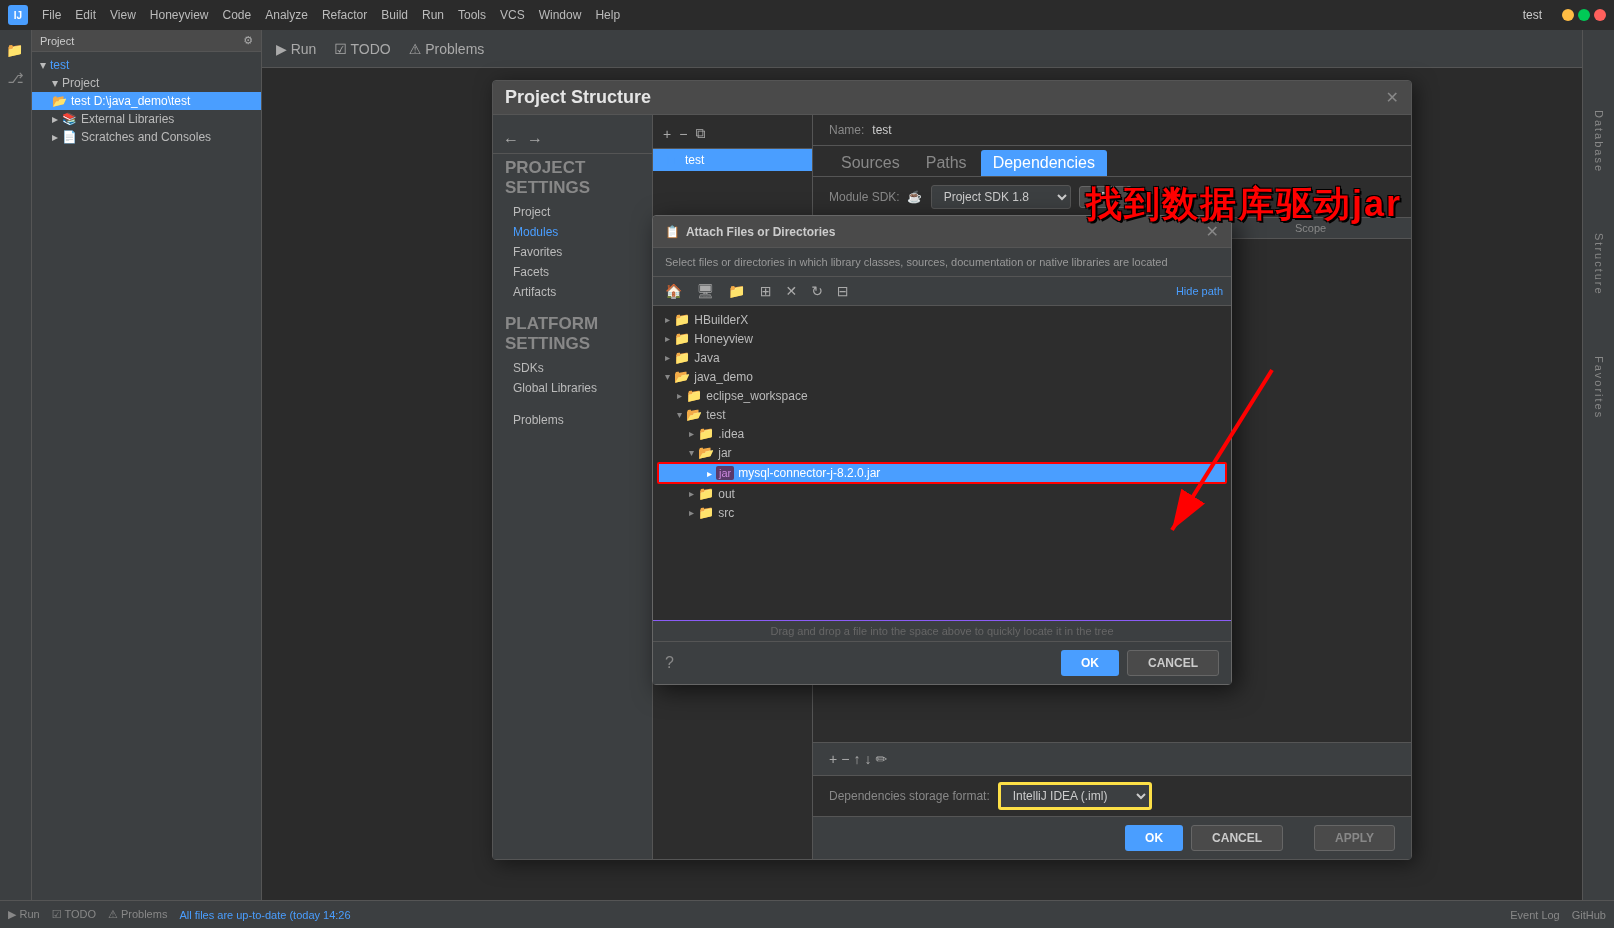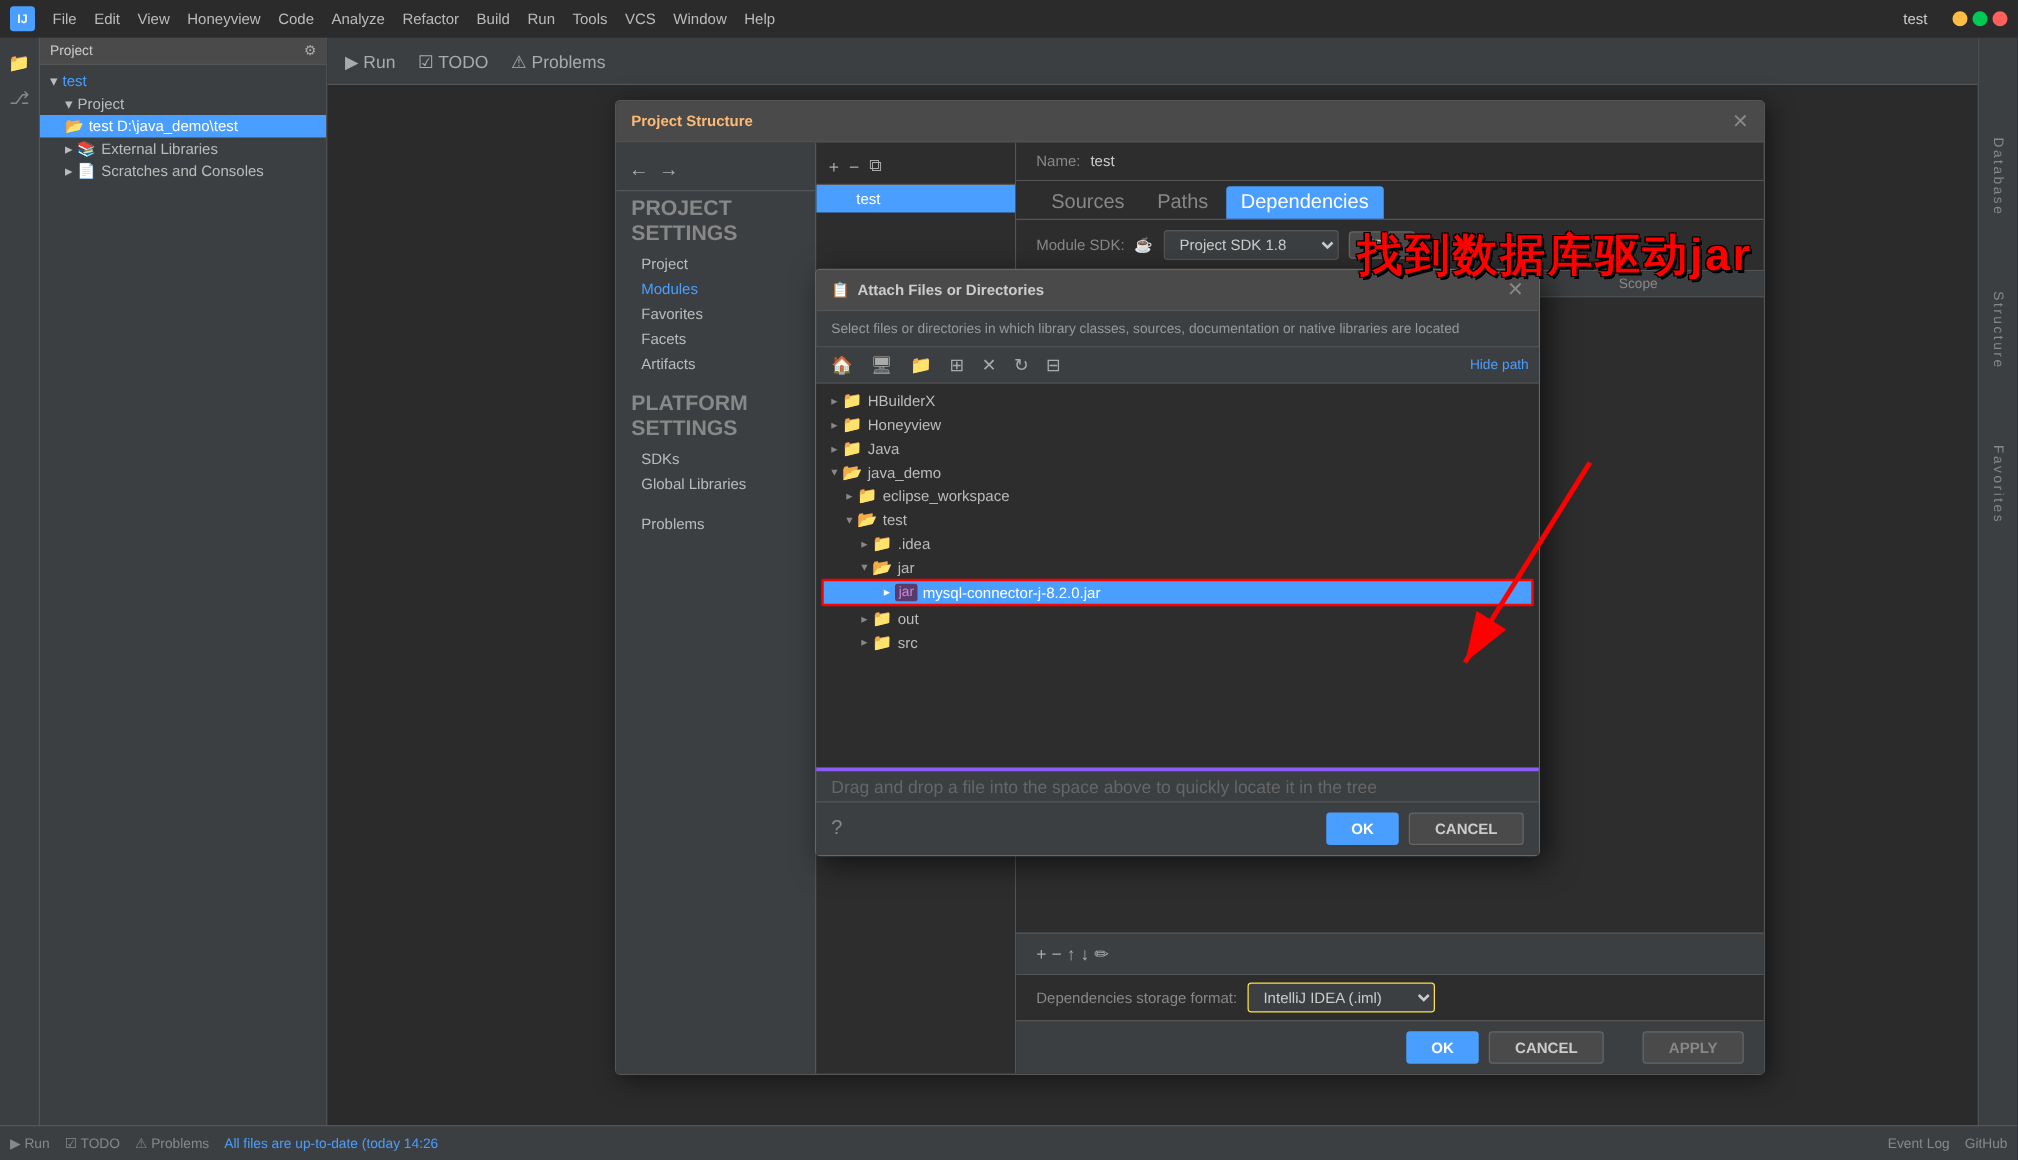--- a/index.html
+++ b/index.html
@@ -187,22 +187,22 @@
     .ps-titlebar {
       background: #4a4a4a;
       padding: 6px 12px;
       display: flex;
       align-items: center;
       justify-content: space-between;
       border-bottom: 1px solid #555;
       border-radius: 4px 4px 0 0;
     }
     .ps-title {
-      color: #fdba74;
-      font-size: 12px;
+      color: #e5e5e5;
+      font-size: 18px;
       font-weight: bold;
     }
     .ps-close {
       color: #888;
       cursor: pointer;
       font-size: 16px;
     }
     .ps-body {
       display: flex;
       flex: 1;
@@ -347,21 +347,21 @@
       display: flex;
       align-items: center;
       padding: 6px 16px;
       gap: 8px;
       background: #2d2d2d;
       border-top: 1px solid #555;
     }
     .storage-label { color: #888; font-size: 12px; }
     .storage-dropdown {
       background: #3c3f41;
-      border: 1px solid #fde047;
+      border: 3px solid #fde047;
       color: #ccc;
       padding: 3px 24px 3px 8px;
       border-radius: 3px;
       font-size: 12px;
       cursor: pointer;
     }
 
     
     .final-buttons {
       display: flex;
@@ -519,23 +519,23 @@
     }
     .ad-tree-item.selected { background: #4a9eff; color: white; }
     .ad-folder-icon { color: #e8a84c; font-size: 13px; }
     .ad-jar-icon { color: #cc88dd; font-size: 11px; background: #5a3a6a; padding: 1px 3px; border-radius: 2px; }
     .ad-indent-1 { padding-left: 24px; }
     .ad-indent-2 { padding-left: 36px; }
     .ad-indent-3 { padding-left: 48px; }
     .ad-drag-hint {
       padding: 4px 12px;
       color: #666;
-      font-size: 14px;
-      text-align: left;
-      border-top: 3px solid #8b5cf6;
+      font-size: 11px;
+      text-align: center;
+      border-top: 1px solid #8b5cf6;
     }
     .ad-bottom {
       display: flex;
       align-items: center;
       justify-content: space-between;
       padding: 8px 12px;
       background: #3c3f41;
       border-top: 1px solid #555;
     }
     .ad-help {

